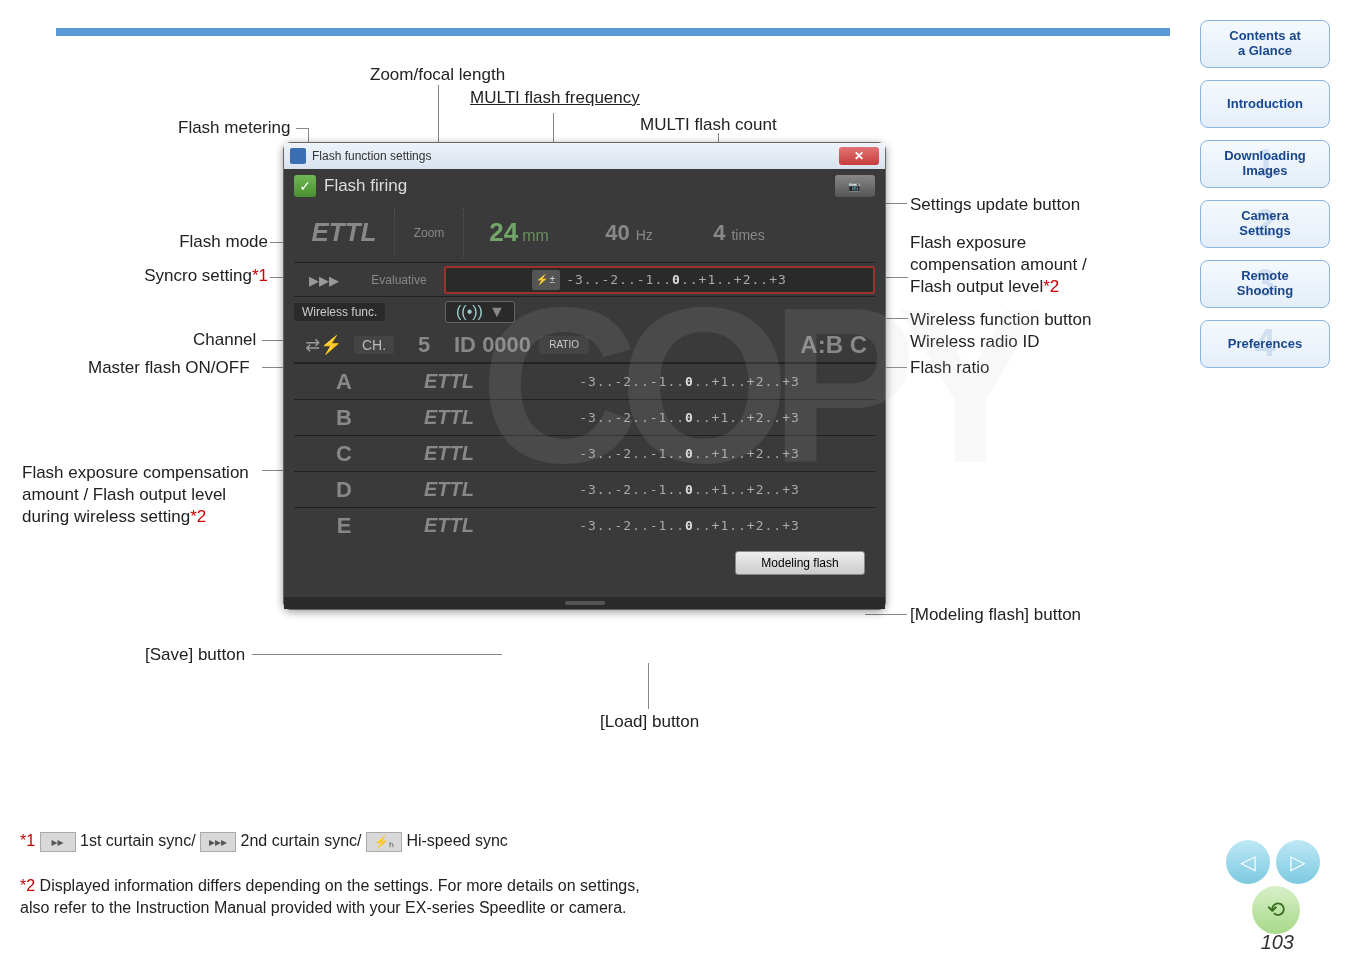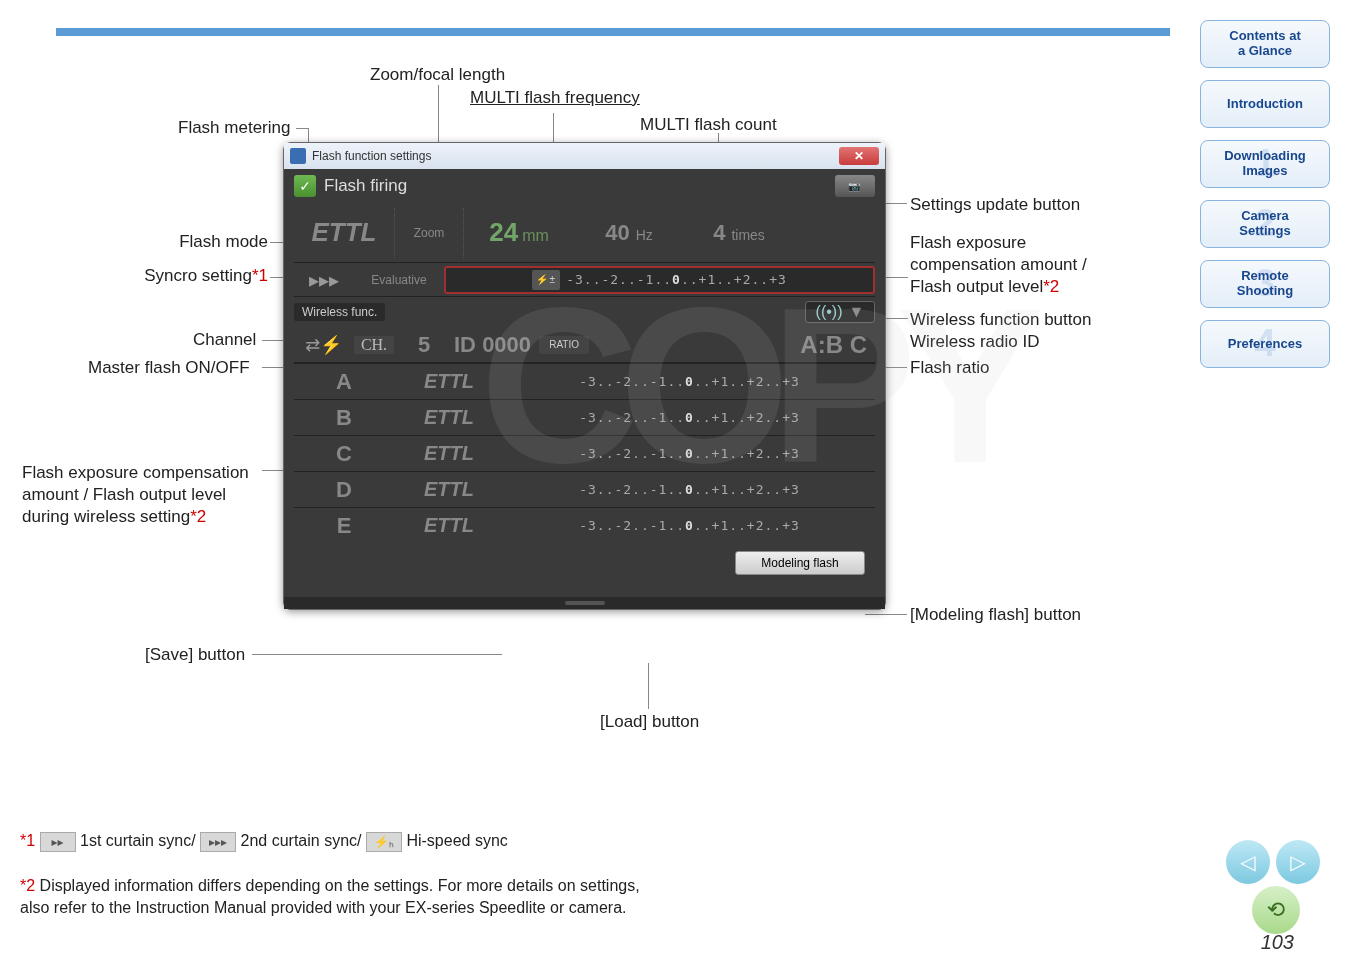--- a/index.html
+++ b/index.html
@@ -42,27 +42,27 @@
   .val-cell .unit { color:#6a8f5c; font-size:16px; margin-left:4px; font-weight:normal; }
   .hz-cell, .times-cell { color:#888; font-size:22px; font-weight:bold; width:110px; display:flex;align-items:baseline;justify-content:center; }
   .hz-cell .unit, .times-cell .unit { font-size:14px; margin-left:6px; font-weight:normal; }
   
   .row2 { display:flex; align-items:center; height:34px; gap:0; border-bottom:1px solid #222; }
   .sync-icon { color:#999; font-size:20px; width:60px; text-align:center; }
   .eval { color:#888; font-size:12px; width:90px; text-align:center; }
   .comp-scale { flex:1; border:2px solid #a03030; border-radius:3px; height:28px; display:flex;align-items:center;justify-content:center; color:#aaa; font-size:13px; letter-spacing:1px; background:#2a2a2a; }
   .comp-scale .fcicon { width:28px;height:20px;background:#555;margin-right:6px;border-radius:2px;display:flex;align-items:center;justify-content:center;font-size:10px;color:#ccc; }
   
-  .row3 { display:flex; align-items:center; height:30px; gap:0;justify-content:space-between; }
+  .row3 { display:flex; align-items:center; height:30px; gap:0; }
   .wfunc { color:#ccc; font-size:12px; background:#2a2a2a; padding:2px 8px; border-radius:2px; }
   .wbtn { margin-left:60px; width:70px; height:22px; border:1px solid #666; border-radius:3px; background:#2a2a2a; display:flex;align-items:center;justify-content:center; color:#9cc; gap:6px; }
   
   .row4 { display:flex; align-items:center; height:36px; gap:0; border-bottom:1px solid #222; }
   .master-icon { color:#999; font-size:18px; width:60px; text-align:center; }
-  .ch-badge { width:40px;height:18px;background:#444;color:#bbb;font-size:16px;display:flex;align-items:center;justify-content:center;border-radius:2px;font-family:Liberation Serif, serif; }
+  .ch-badge { width:40px;height:18px;background:#444;color:#bbb;font-size:14px;display:flex;align-items:center;justify-content:center;border-radius:2px; }
   .ch-val { color:#888; font-size:22px; font-weight:bold; width:60px; text-align:center; }
   .id-val { color:#888; font-size:22px; font-weight:bold; }
   .ratio-badge { width:50px;height:18px;background:#444;color:#ccc;font-size:10px;display:flex;align-items:center;justify-content:center;border-radius:2px;margin:0 8px; }
   .abc { color:#888; font-size:24px; font-weight:bold; margin-left:auto; margin-right:8px; }
   
   .grp-row { display:flex; align-items:center; height:36px; border-top:1px solid #222; }
   .grp-letter { color:#888; font-size:22px; font-weight:bold; width:100px; text-align:center; }
   .grp-mode { color:#888; font-size:20px; font-weight:bold; font-style:italic; width:110px; text-align:center; }
   .grp-scale { flex:1; color:#aaa; font-size:13px; letter-spacing:1px; text-align:center; }
   

